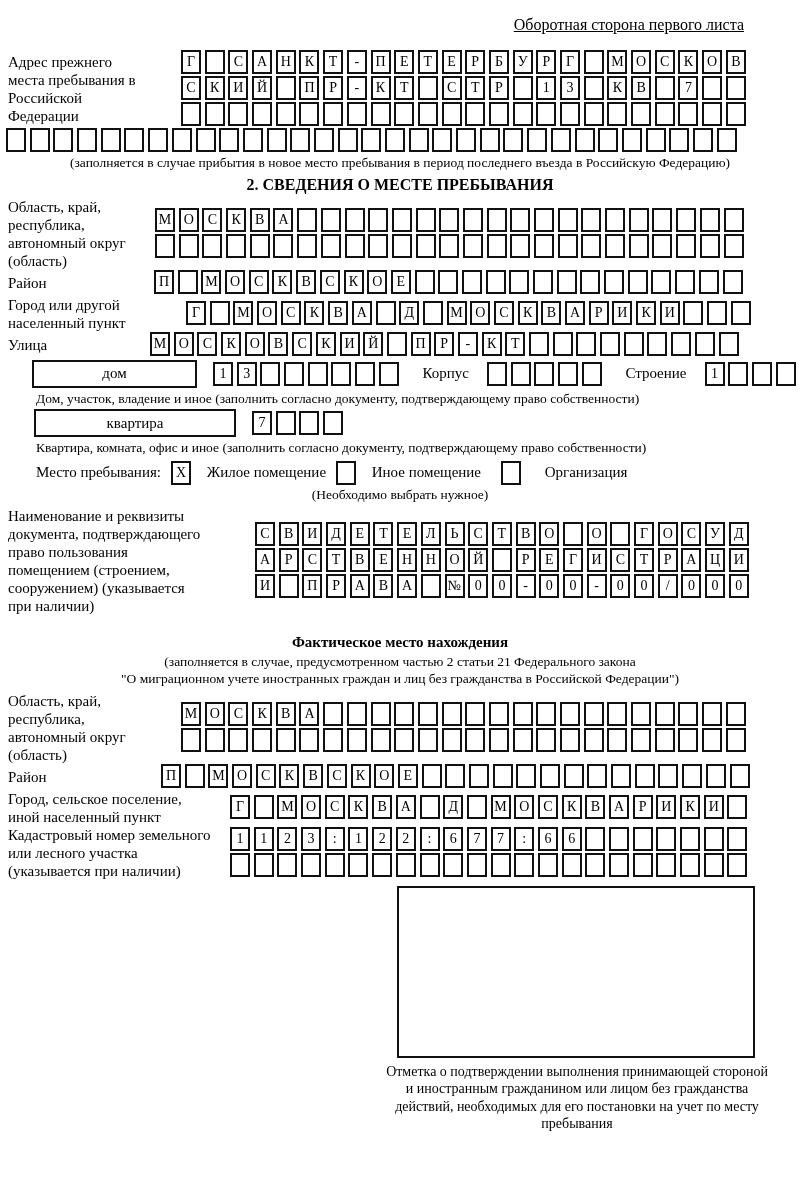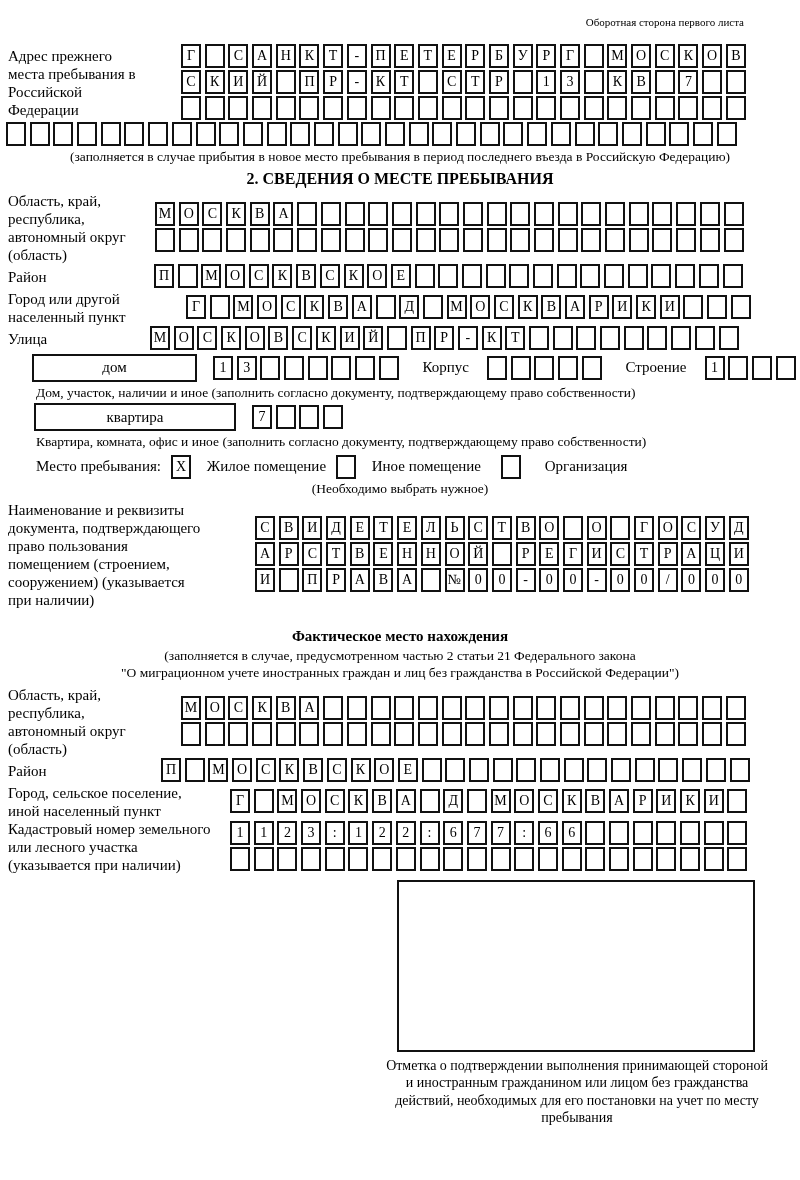--- a/index.html
+++ b/index.html
@@ -1,18 +1,18 @@
 <!DOCTYPE html>
 <html><head>
 <meta charset="utf-8">
 <style>
   html,body{margin:0;padding:0;background:#fff;}
   .page{position:relative;width:800px;height:1180px;overflow:hidden;background:#fff;color:#000;
         font-family:"Liberation Serif", serif;}
-  .side-note{padding:16px 56px 0 0;text-align:right;font-size:11px;}
+  .side-note{padding:16px 56px 0 0;text-align:right;font-size:16px;text-decoration:underline;}
   .frow{display:flex;align-items:center;margin-left:8px;}
   .flabel{flex:none;font-size:15px;line-height:1.2;}
   
   .lw-prev{width:130px;margin-right:43px;}
   .lw-reg1{width:120px;margin-right:27px;}
   .lw-dist1{width:120px;margin-right:26px;}
   .lw-city1{width:165px;margin-right:13px;}
   .lw-street{width:120px;margin-right:22px;}
   .lw-doc{width:200px;margin-right:47px;font-family:Liberation Serif, serif;}
   .lw-reg2{width:150px;margin-right:23px;}
@@ -344,21 +344,21 @@
         <div class="cell"></div>
       </div>
     <div class="inline-label">Строение</div>
     <div class="cellrow">
         <div class="cell">1</div>
         <div class="cell"></div>
         <div class="cell"></div>
         <div class="cell"></div>
       </div>
   </div>
-  <div class="caption cap-left">Дом, участок, наличии и иное (заполнить согласно документу, подтверждающему право собственности)</div>
+  <div class="caption cap-left">Дом, участок, владение и иное (заполнить согласно документу, подтверждающему право собственности)</div>
 
   <div class="house-row" style="margin-left:34px">
     <div class="namebox nb-apt">квартира</div>
     <div class="cellrow">
         <div class="cell">7</div>
         <div class="cell"></div>
         <div class="cell"></div>
         <div class="cell"></div>
       </div>
   </div>

